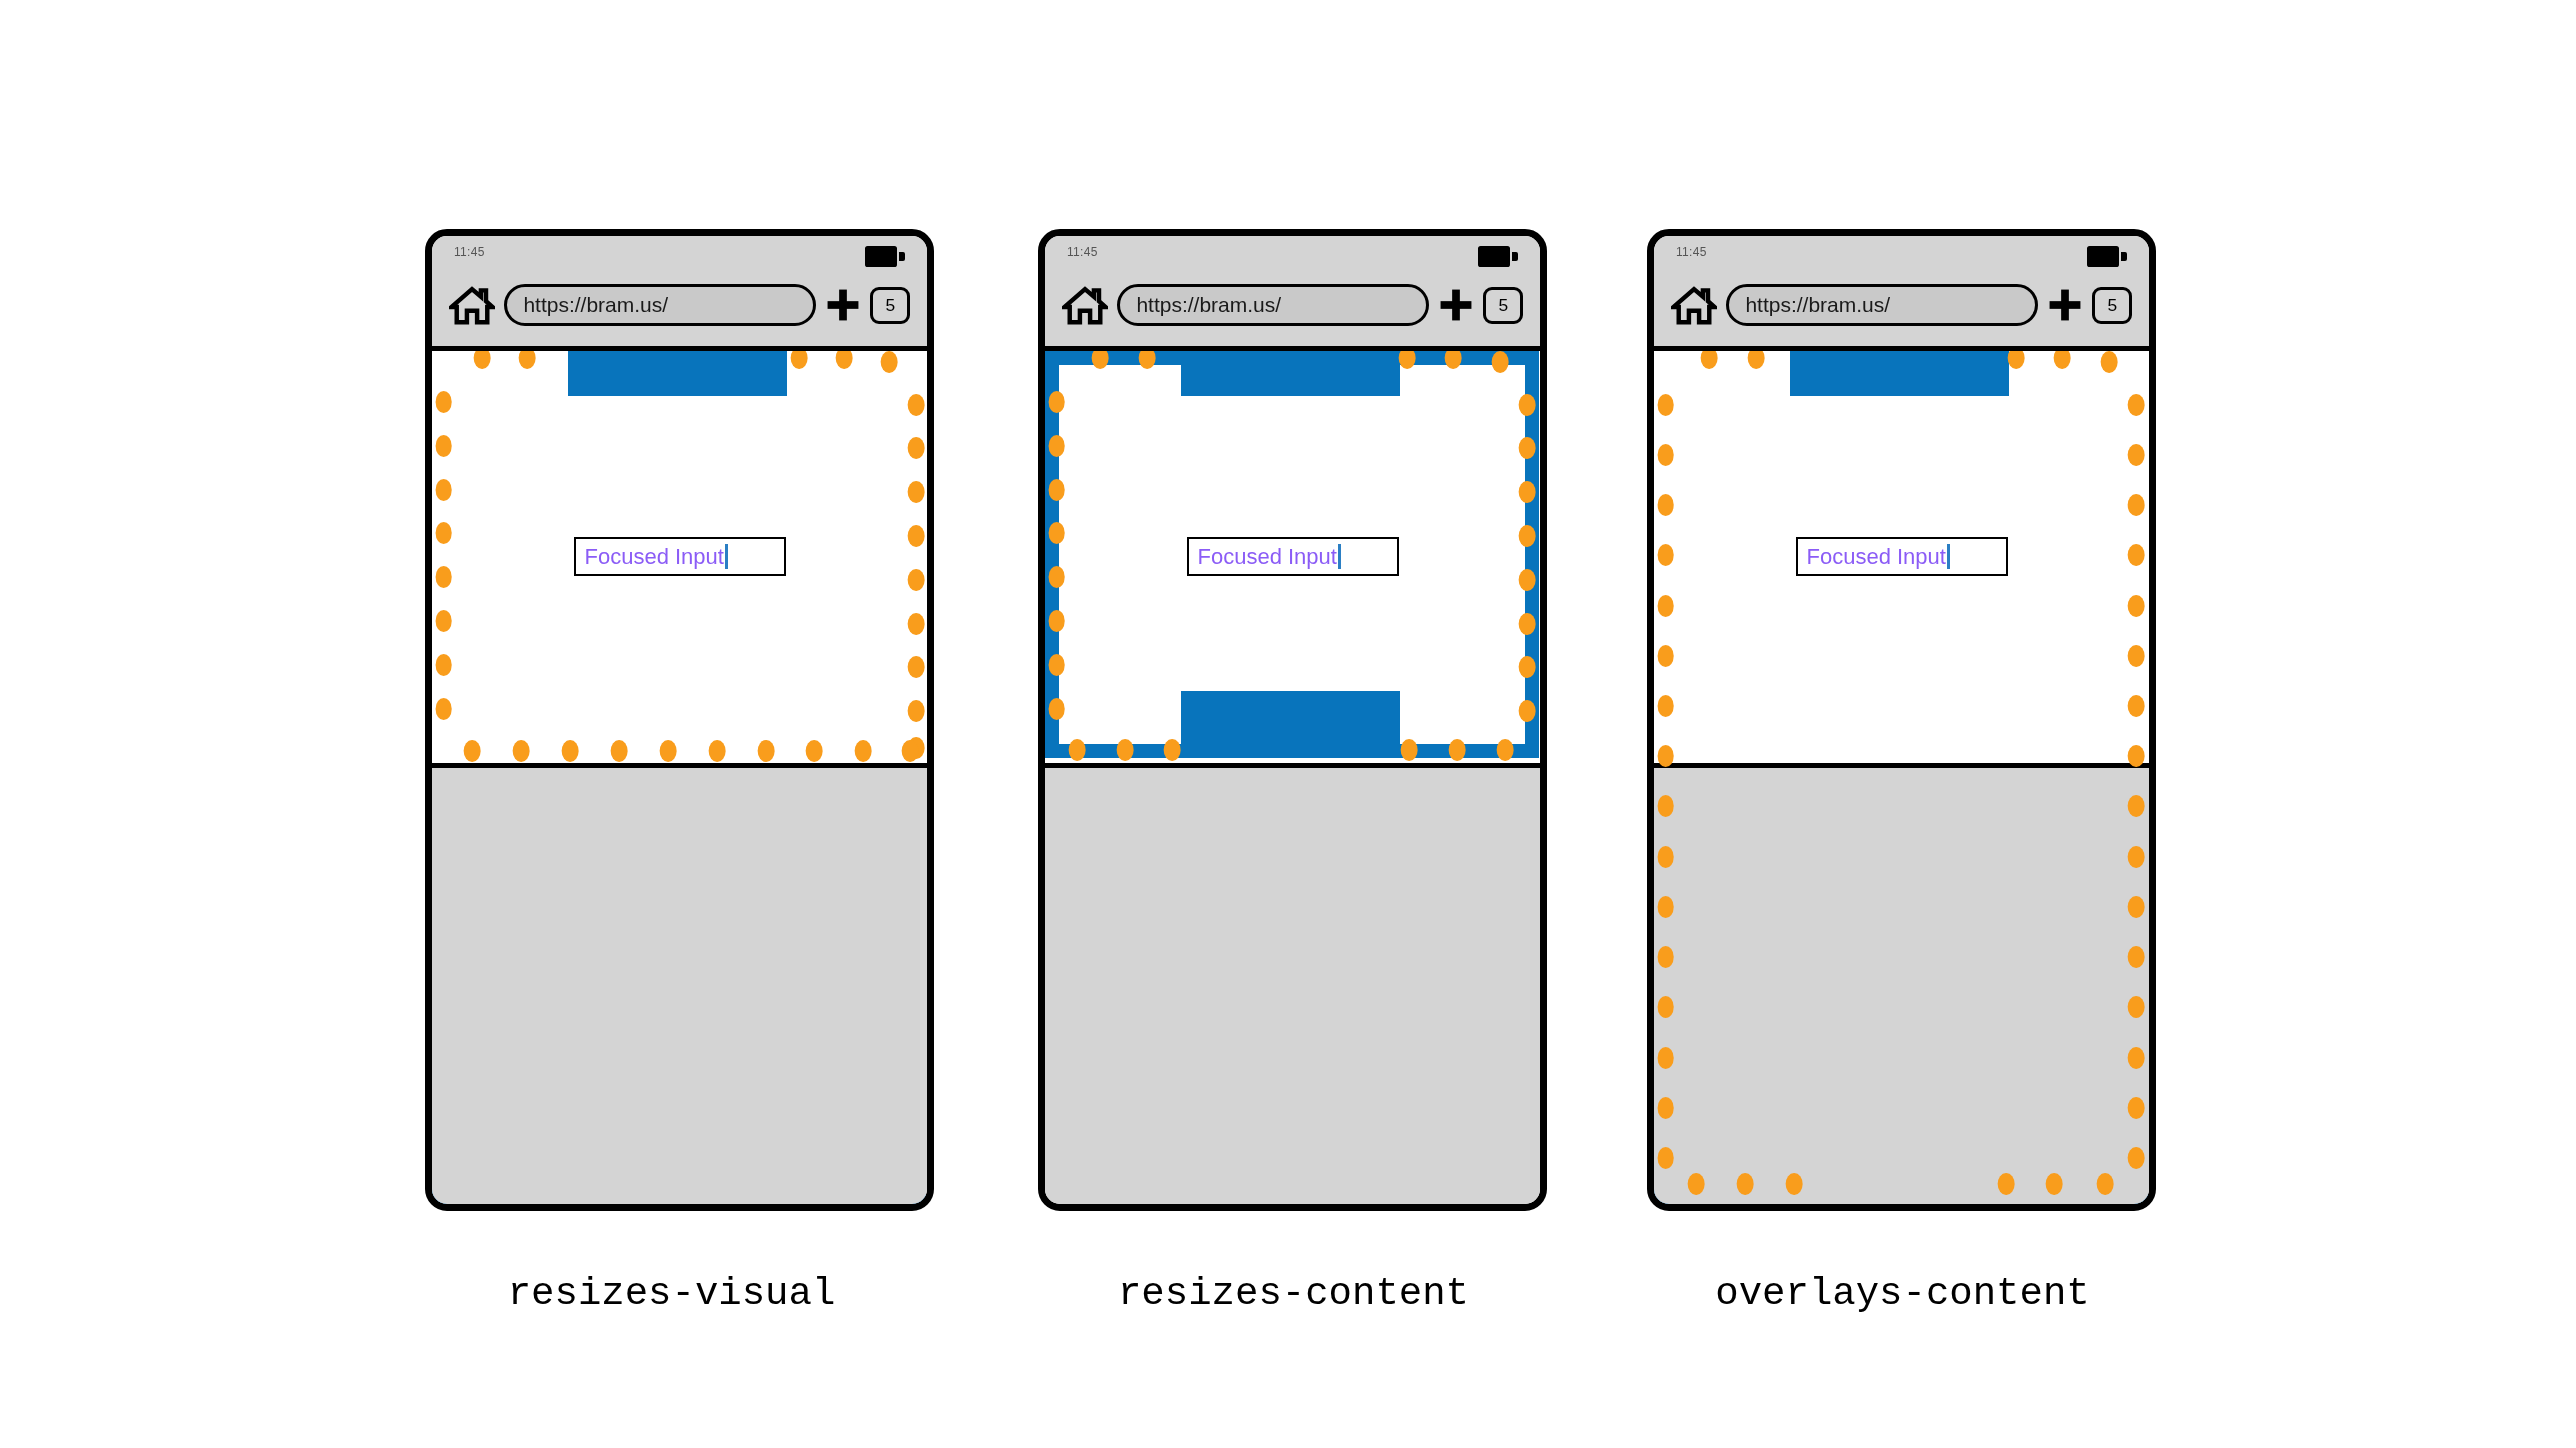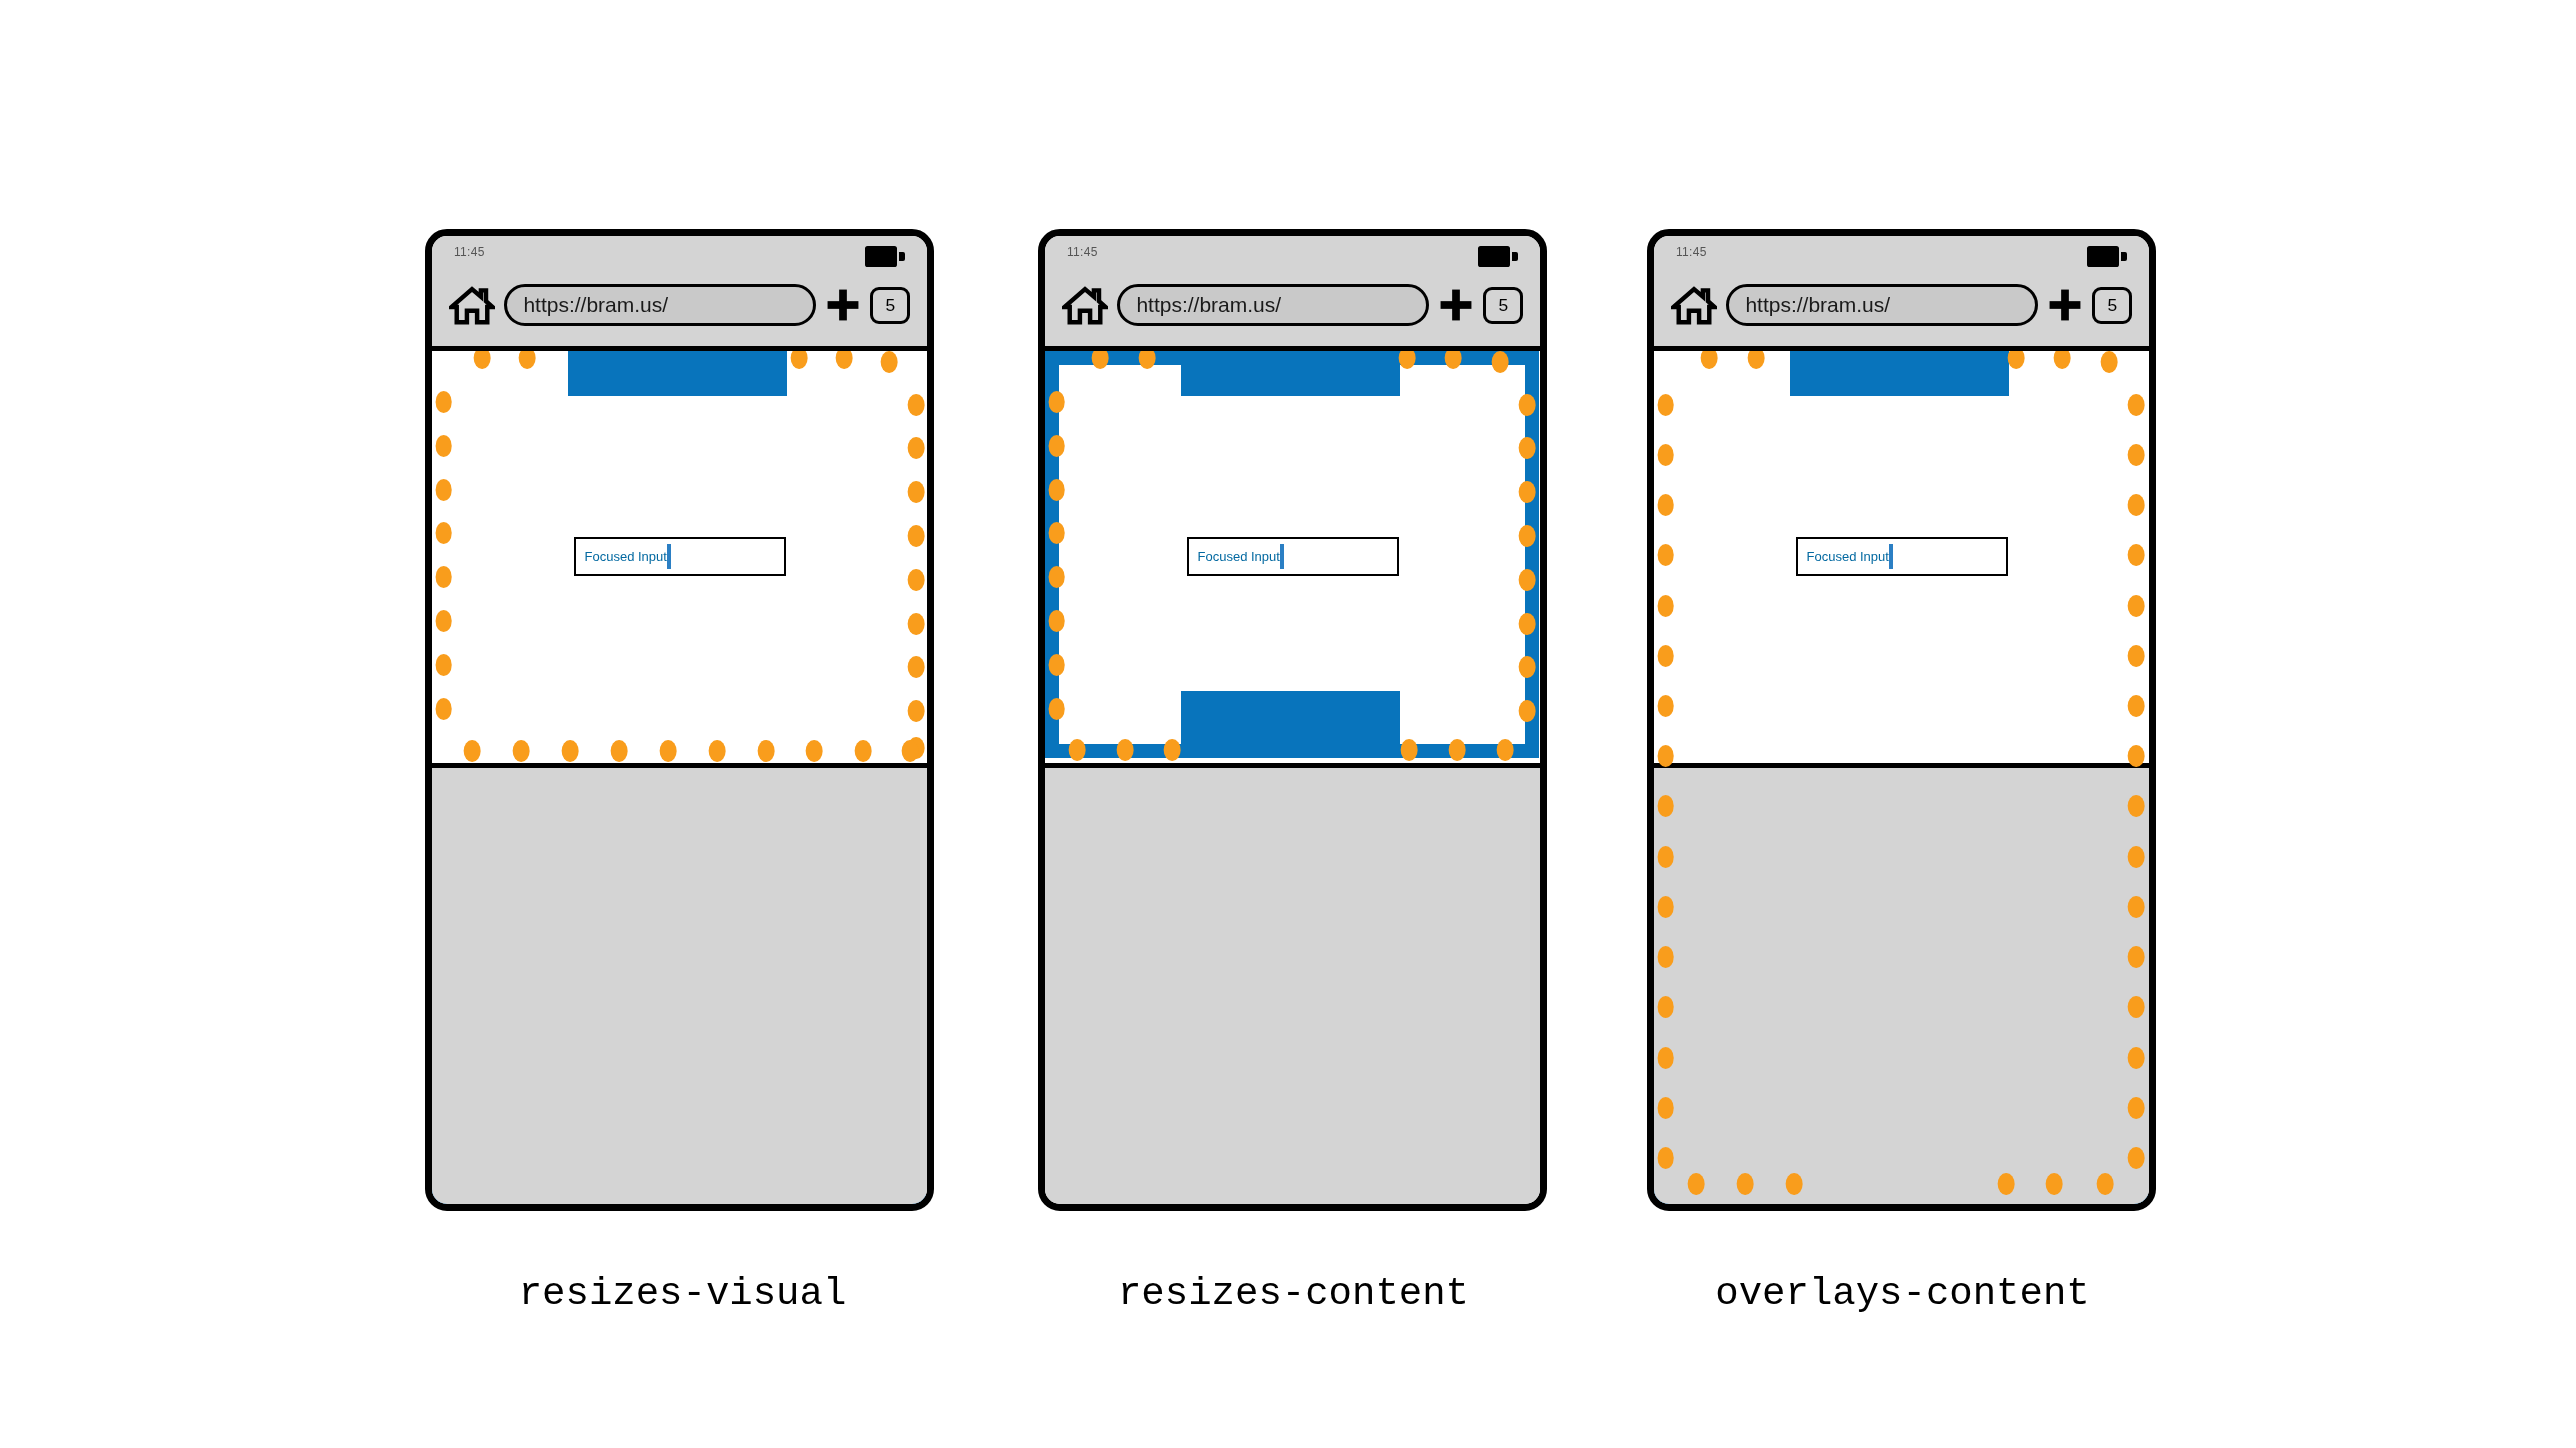--- a/index.html
+++ b/index.html
@@ -178,22 +178,22 @@
     transform:translateX(-50%);
     border:2.6px solid #000;
     background:#fff;
     box-sizing:border-box;
     display:flex;
     align-items:center;
     padding-left:9px;
     z-index:8;
   }
   .fi-text{
-    font-size:13px;
-    color:#0369a1;
+    font-size:22px;
+    color:#8b5cf6;
     white-space:nowrap;
     font-family:"Liberation Sans", sans-serif;
   }
   .caret{
     display:inline-block;
     width:3.2px;
     height:24.5px;
     background:#2b7fc4;
     margin-left:0.6px;
     vertical-align:middle;
@@ -203,21 +203,21 @@
   .caption{
     position:absolute;
     top:1272px;
     width:579px;
     text-align:center;
     font-family:"Liberation Mono", monospace;
     font-size:39px;
     color:#000000;
     letter-spacing:0px;
   }
-  .caption.c0{ left:393px; }
+  .caption.c0{ left:382px; }
   .caption.c1{ left:1004px; }
   .caption.c2{ left:1613px; }
 </style>
 </head>
 <body>
 
 <div id="figure">
 
   <div class="phone-col c0">
     <div class="phone">

